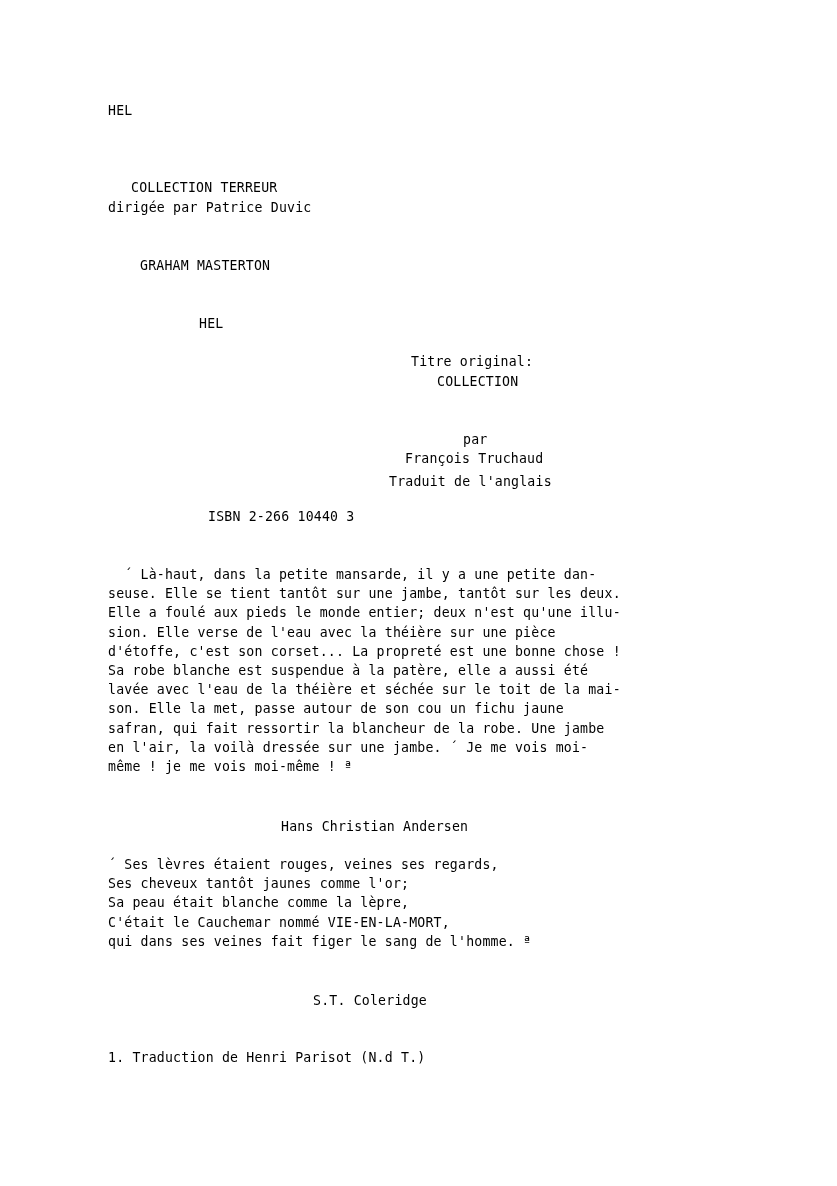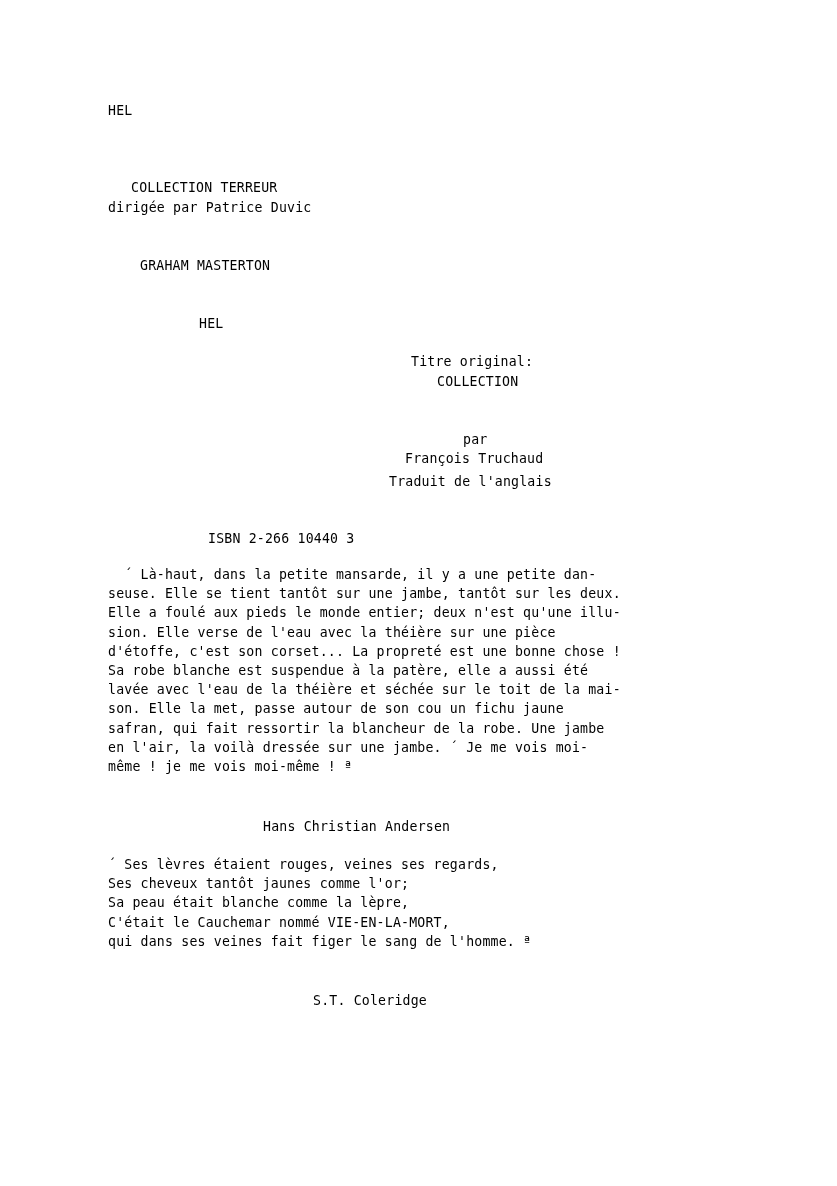--- a/index.html
+++ b/index.html
@@ -54,38 +54,39 @@
   <div class="line" style="left:411px; top:352px;">Titre original:</div>
 
   <div class="line" style="left:437px; top:372px;">COLLECTION</div>
 
   <div class="line" style="left:389px; top:424px;margin-top:48px;">Traduit de l'anglais</div>
 
   <div class="line" style="left:463px; top:430px;">par</div>
 
   <div class="line" style="left:405px; top:449px;">François Truchaud</div>
 
-  <div class="line" style="left:208px; top:529px;">ISBN 2-266 10440 3</div>
+  <div class="line" style="left:208px; top:507px;">ISBN 2-266 10440 3</div>
 
   <div class="block" style="left:108px; top:565px;"><span>  ´ Là-haut, dans la petite mansarde, il y a une petite dan-</span>
 <span>seuse. Elle se tient tantôt sur une jambe, tantôt sur les deux.</span>
 <span>Elle a foulé aux pieds le monde entier; deux n'est qu'une illu-</span>
 <span>sion. Elle verse de l'eau avec la théière sur une pièce</span>
 <span>d'étoffe, c'est son corset... La propreté est une bonne chose !</span>
 <span>Sa robe blanche est suspendue à la patère, elle a aussi été</span>
 <span>lavée avec l'eau de la théière et séchée sur le toit de la mai-</span>
 <span>son. Elle la met, passe autour de son cou un fichu jaune</span>
 <span>safran, qui fait ressortir la blancheur de la robe. Une jambe</span>
 <span>en l'air, la voilà dressée sur une jambe. ´ Je me vois moi-</span>
 <span>même ! je me vois moi-même ! ª</span></div>
 
-  <div class="line" style="left:246px; top:817px;padding-left:17px;">Hans Christian Andersen</div>
+  <div class="line" style="left:264px; top:817px;padding-left:17px;">Hans Christian Andersen</div>
 
   <div class="block" style="left:108px; top:855px;"><span>´ Ses lèvres étaient rouges, veines ses regards,</span>
 <span>Ses cheveux tantôt jaunes comme l'or;</span>
 <span>Sa peau était blanche comme la lèpre,</span>
 <span>C'était le Cauchemar nommé VIE-EN-LA-MORT,</span>
 <span>qui dans ses veines fait figer le sang de l'homme. ª</span></div>
 
   <div class="line" style="left:313px; top:991px;">S.T. Coleridge</div>
 
+  <div class="line" style="left:108px; top:1048px;">1. Traduction de Henri Parisot (N.d T.)</div>
 
 </div>
 
 </body></html>

